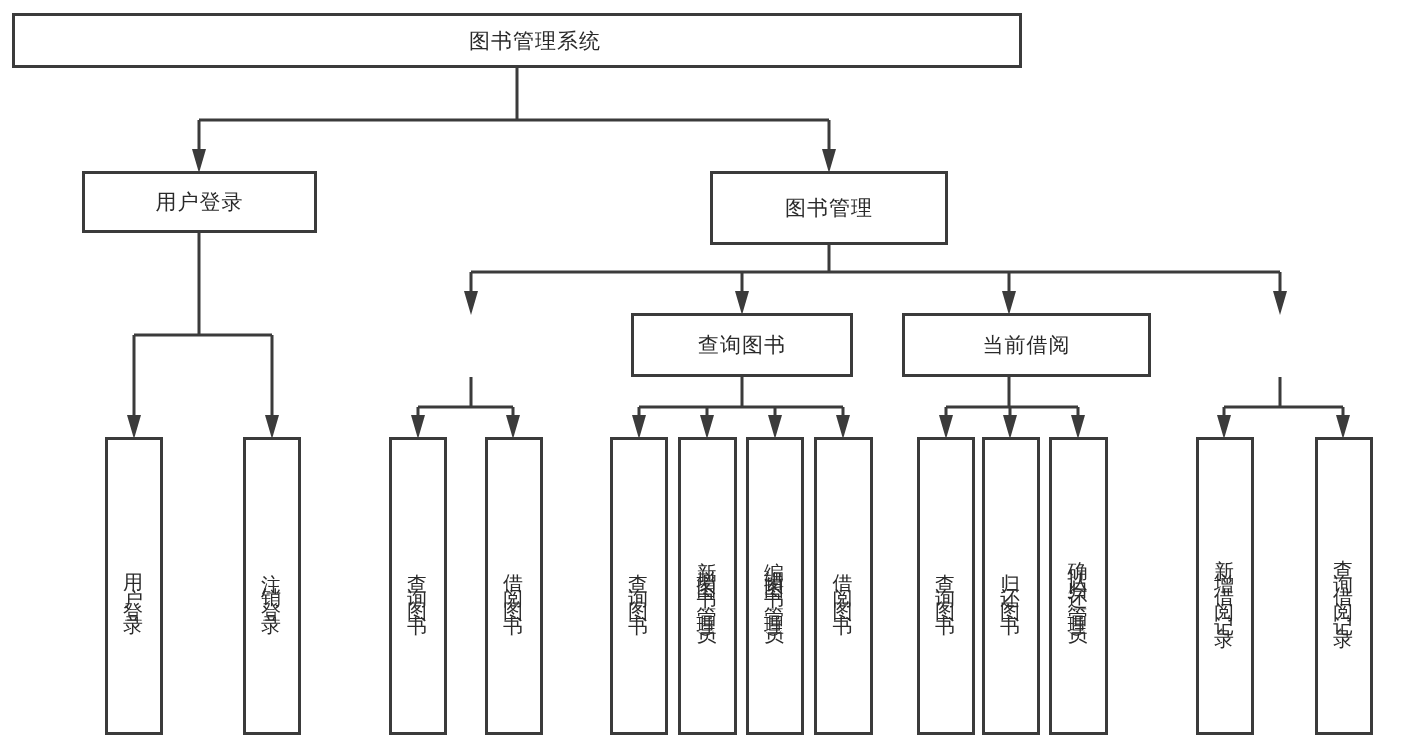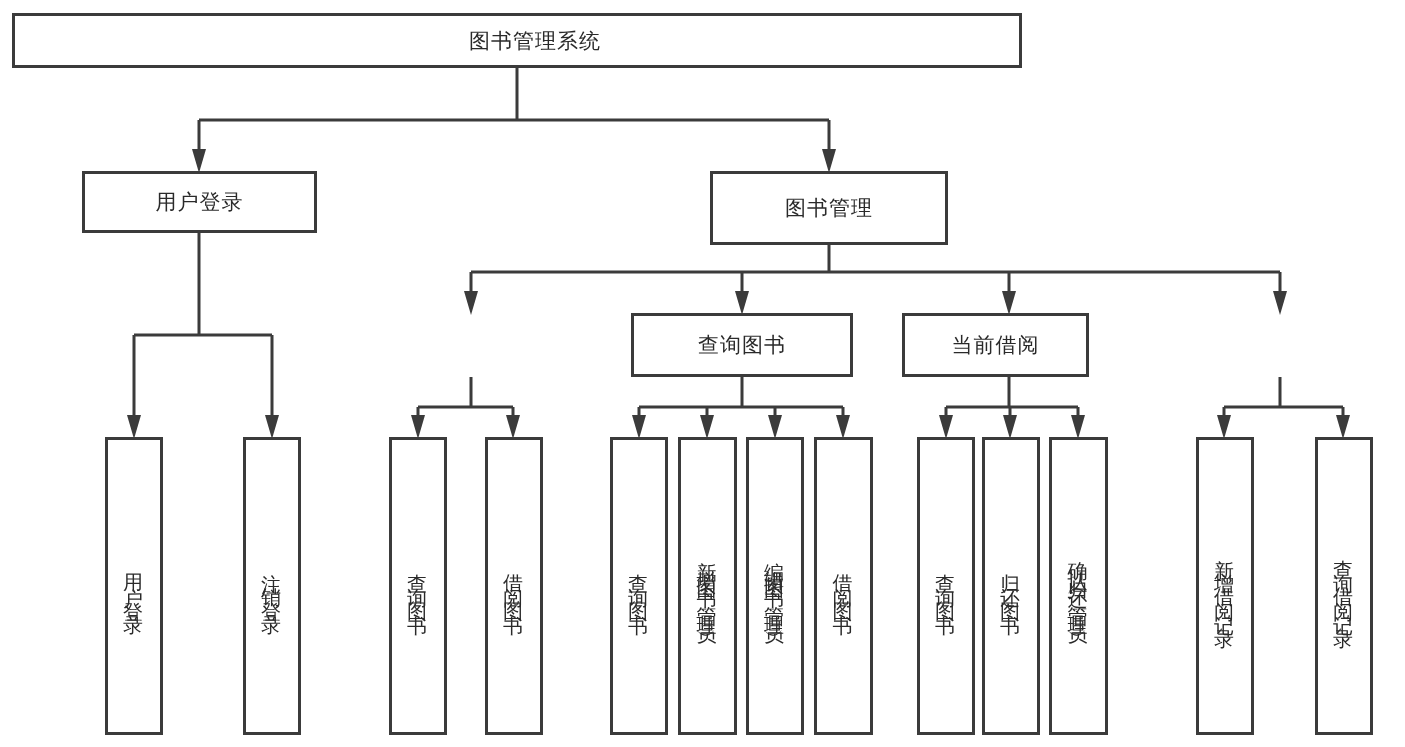--- a/index.html
+++ b/index.html
@@ -112,21 +112,21 @@
     <polygon points="1217,415 1231,415 1224,439"></polygon>
     <polygon points="1336,415 1350,415 1343,439"></polygon>
   </svg>
 
   <div class="node hnode" style="left:12px; top:13px; width:1010px; height:55px;padding-left:36px;">图书管理系统</div>
 
   <div class="node hnode" style="left:82px; top:171px; width:235px; height:62px;">用户登录</div>
   <div class="node hnode" style="left:710px; top:171px; width:238px; height:74px;">图书管理</div>
 
   <div class="node hnode" style="left:631px; top:313px; width:222px; height:64px;">查询图书</div>
-  <div class="node hnode" style="left:902px; top:313px; width:187px; height:64px;">当前借阅</div>
+  <div class="node hnode" style="left:902px; top:313px; width:249px; height:64px;">当前借阅</div>
 
   <div class="node vnode" style="left:105px; top:437px; width:58px; height:298px;">用户登录</div>
   <div class="node vnode" style="left:243px; top:437px; width:58px; height:298px;">注销登录</div>
 
   <div class="node vnode" style="left:389px; top:437px; width:58px; height:298px;">查询图书</div>
   <div class="node vnode" style="left:485px; top:437px; width:58px; height:298px;">借阅图书</div>
 
   <div class="node vnode" style="left:610px; top:437px; width:58px; height:298px;">查询图书</div>
   <div class="node vnode long" style="left:678px; top:437px; width:59px; height:298px;">新增图书（管理员）</div>
   <div class="node vnode long" style="left:746px; top:437px; width:58px; height:298px;">编辑图书（管理员）</div>

